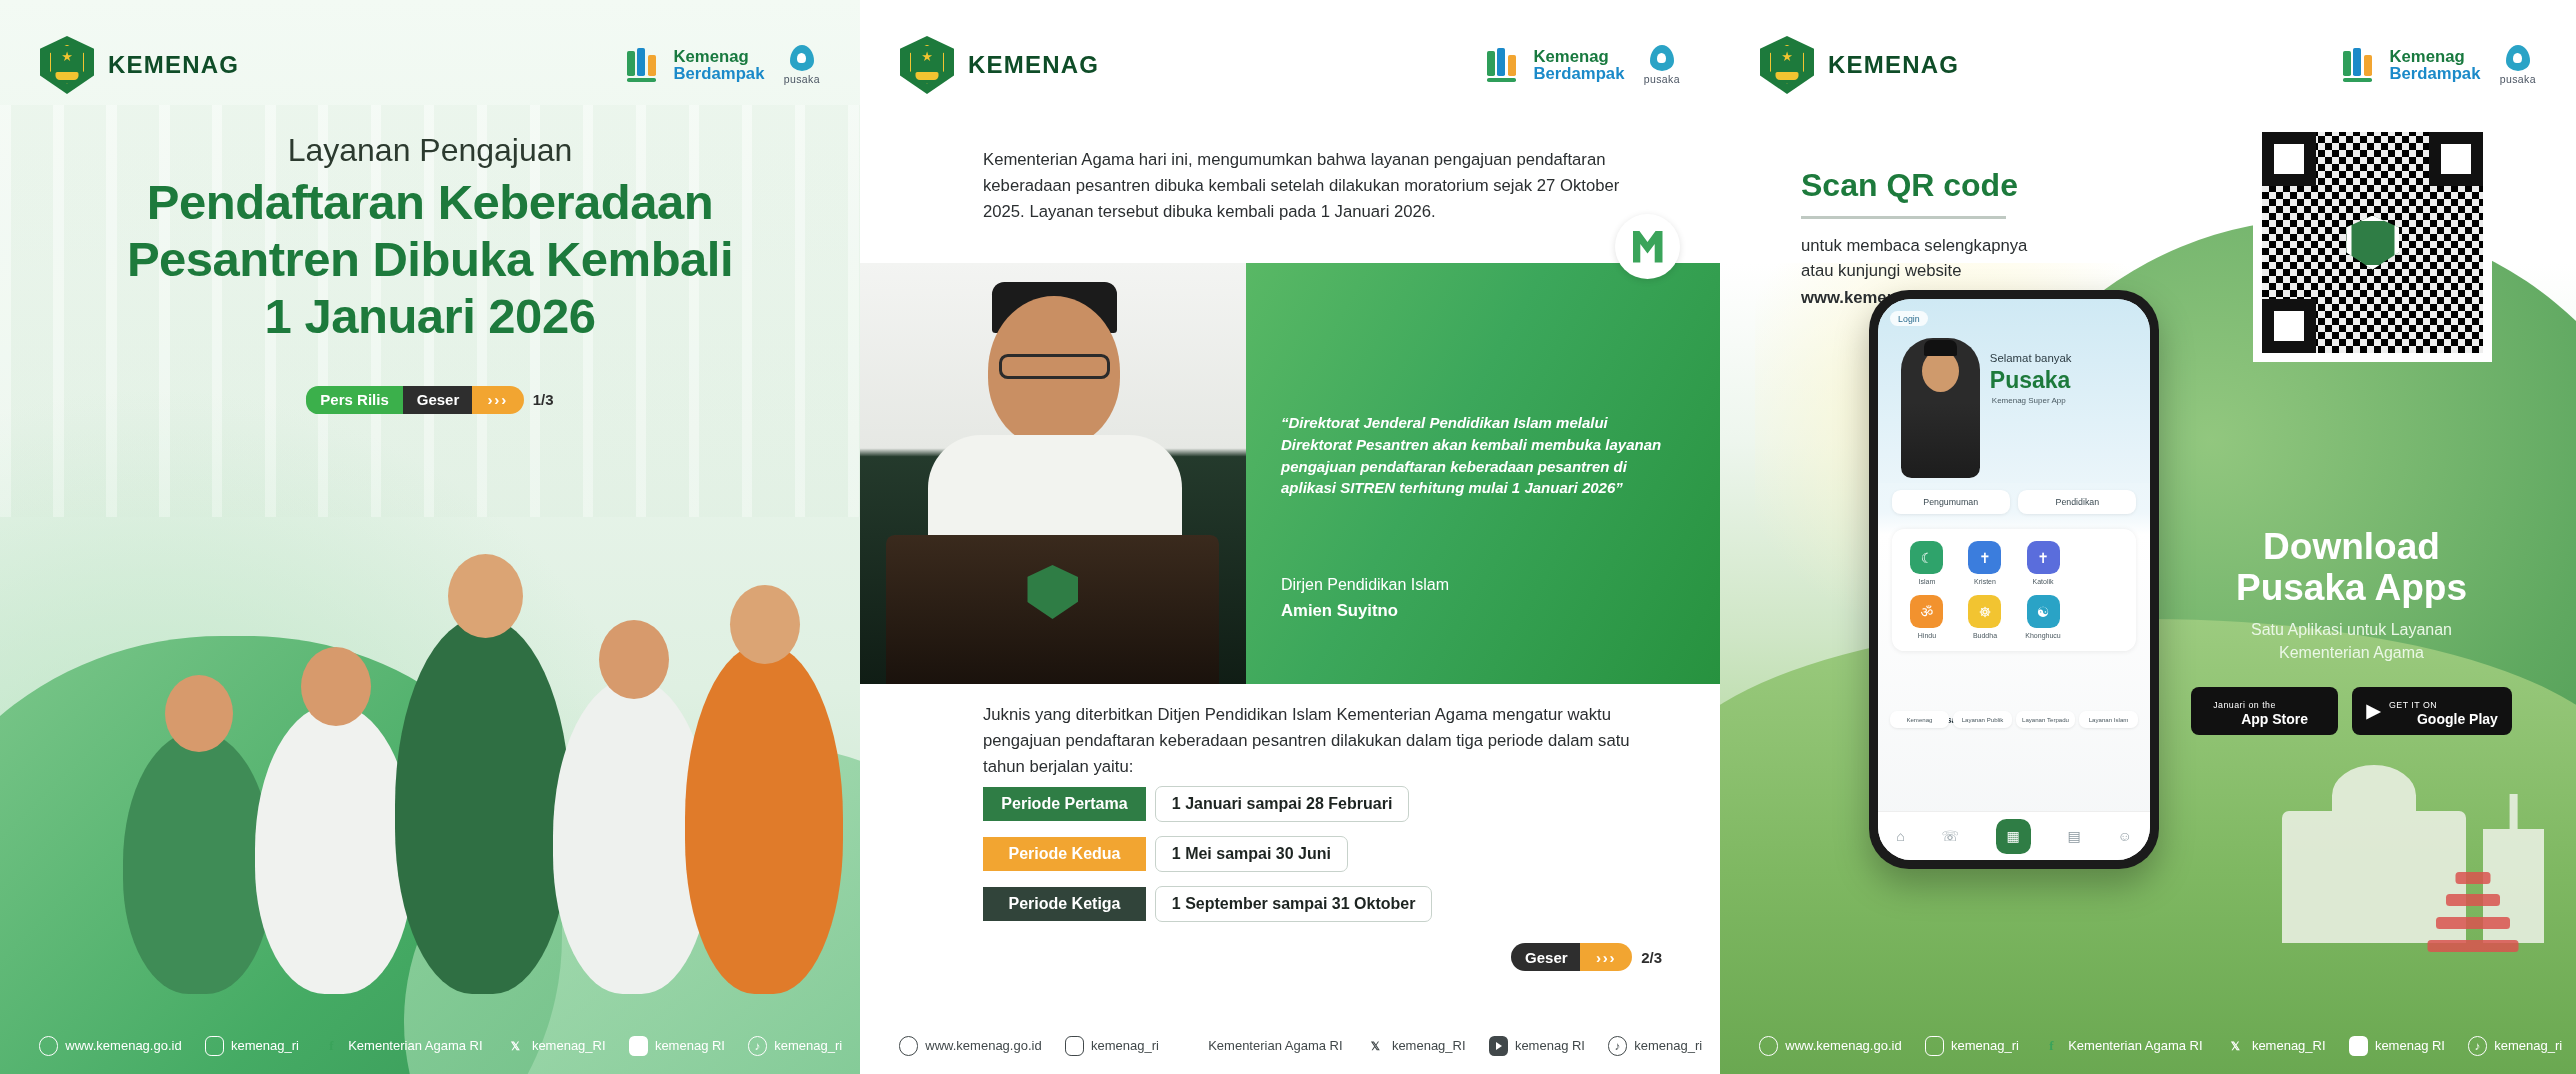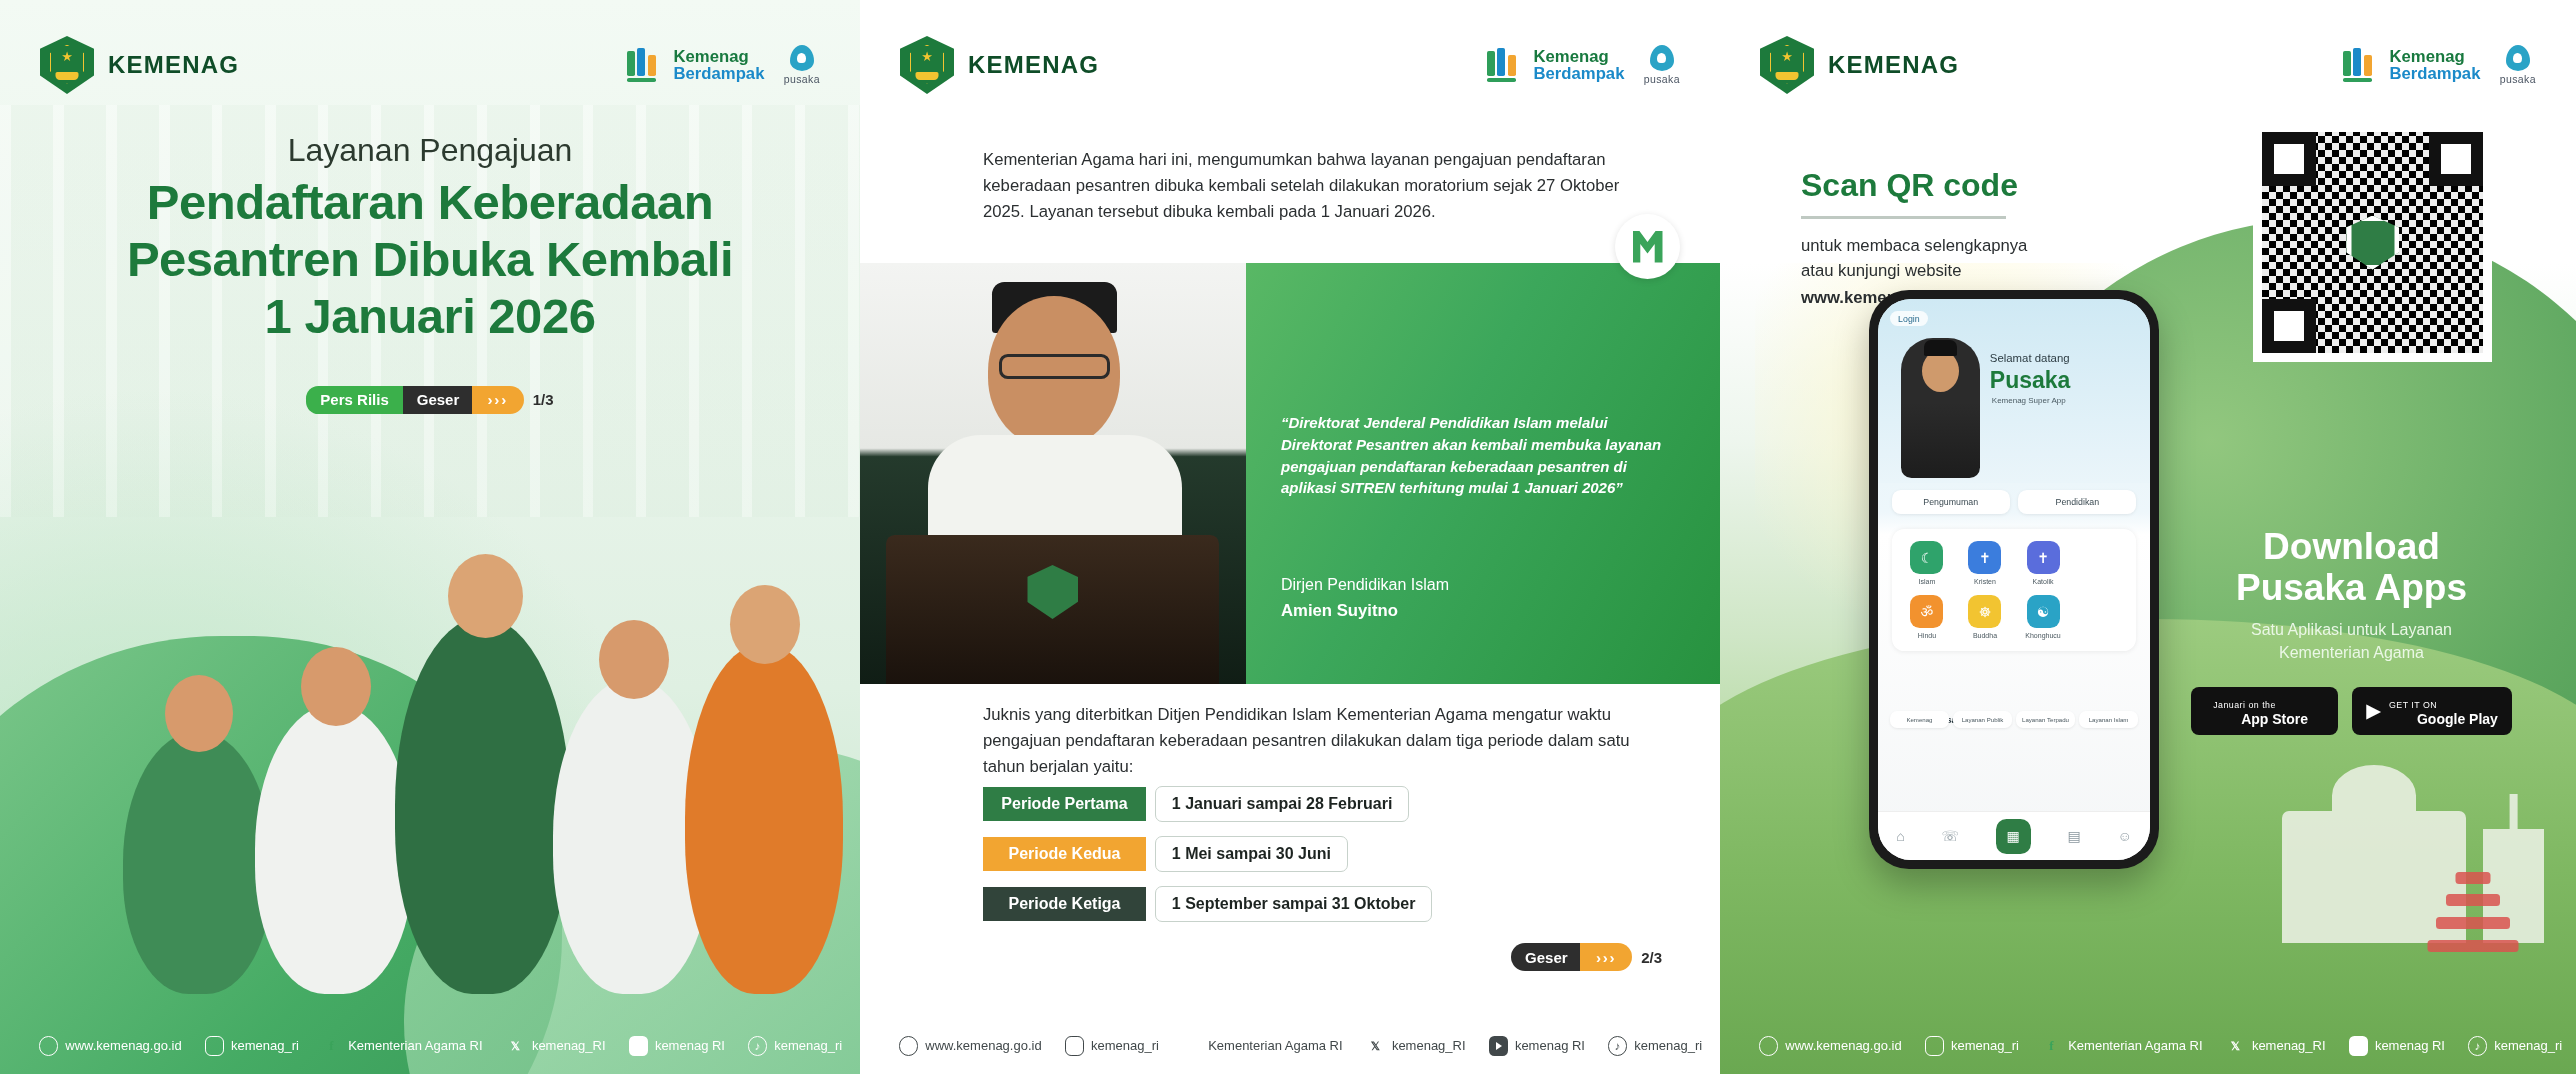--- a/index.html
+++ b/index.html
@@ -671,21 +671,21 @@
         <div class="qr-eye bl"></div>
         <div class="qr-center"></div>
       </div>
     </div>
 
     <div class="phone">
       <div class="phone-screen">
         <div class="ph-top"></div>
         <div class="ph-login">Login</div>
         <div class="ph-figure"></div>
-        <div class="ph-welcome">Selamat datang</div>
+        <div class="ph-welcome">Selamat banyak</div>
         <div class="ph-pusaka">Pusaka</div>
         <div class="ph-tag">Kemenag Super App</div>
 
         <div class="ph-tabs">
           <div class="ph-tab">Pengumuman</div>
           <div class="ph-tab">Pendidikan</div>
         </div>
 
         <div class="ph-grid">
           <div class="ph-cell">

